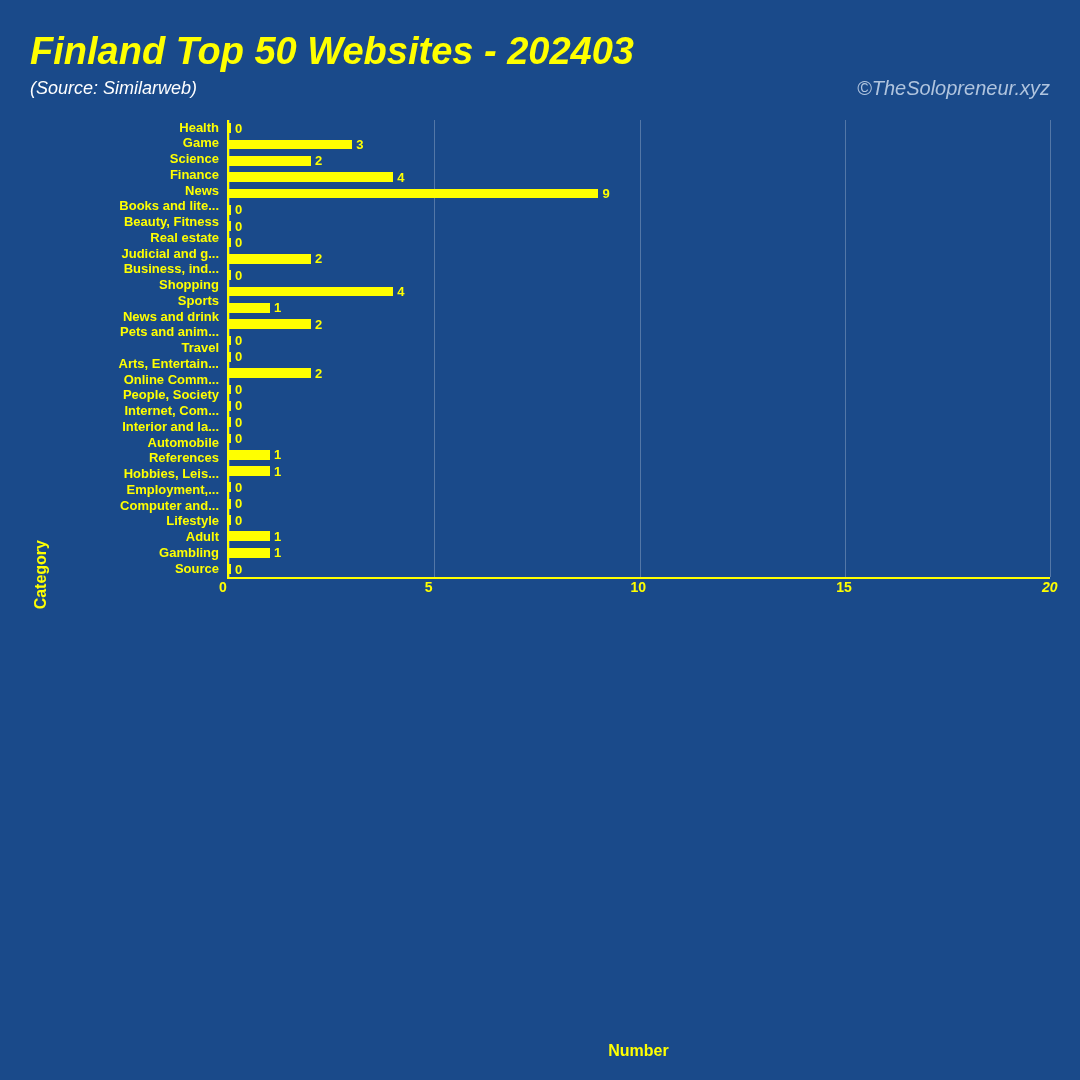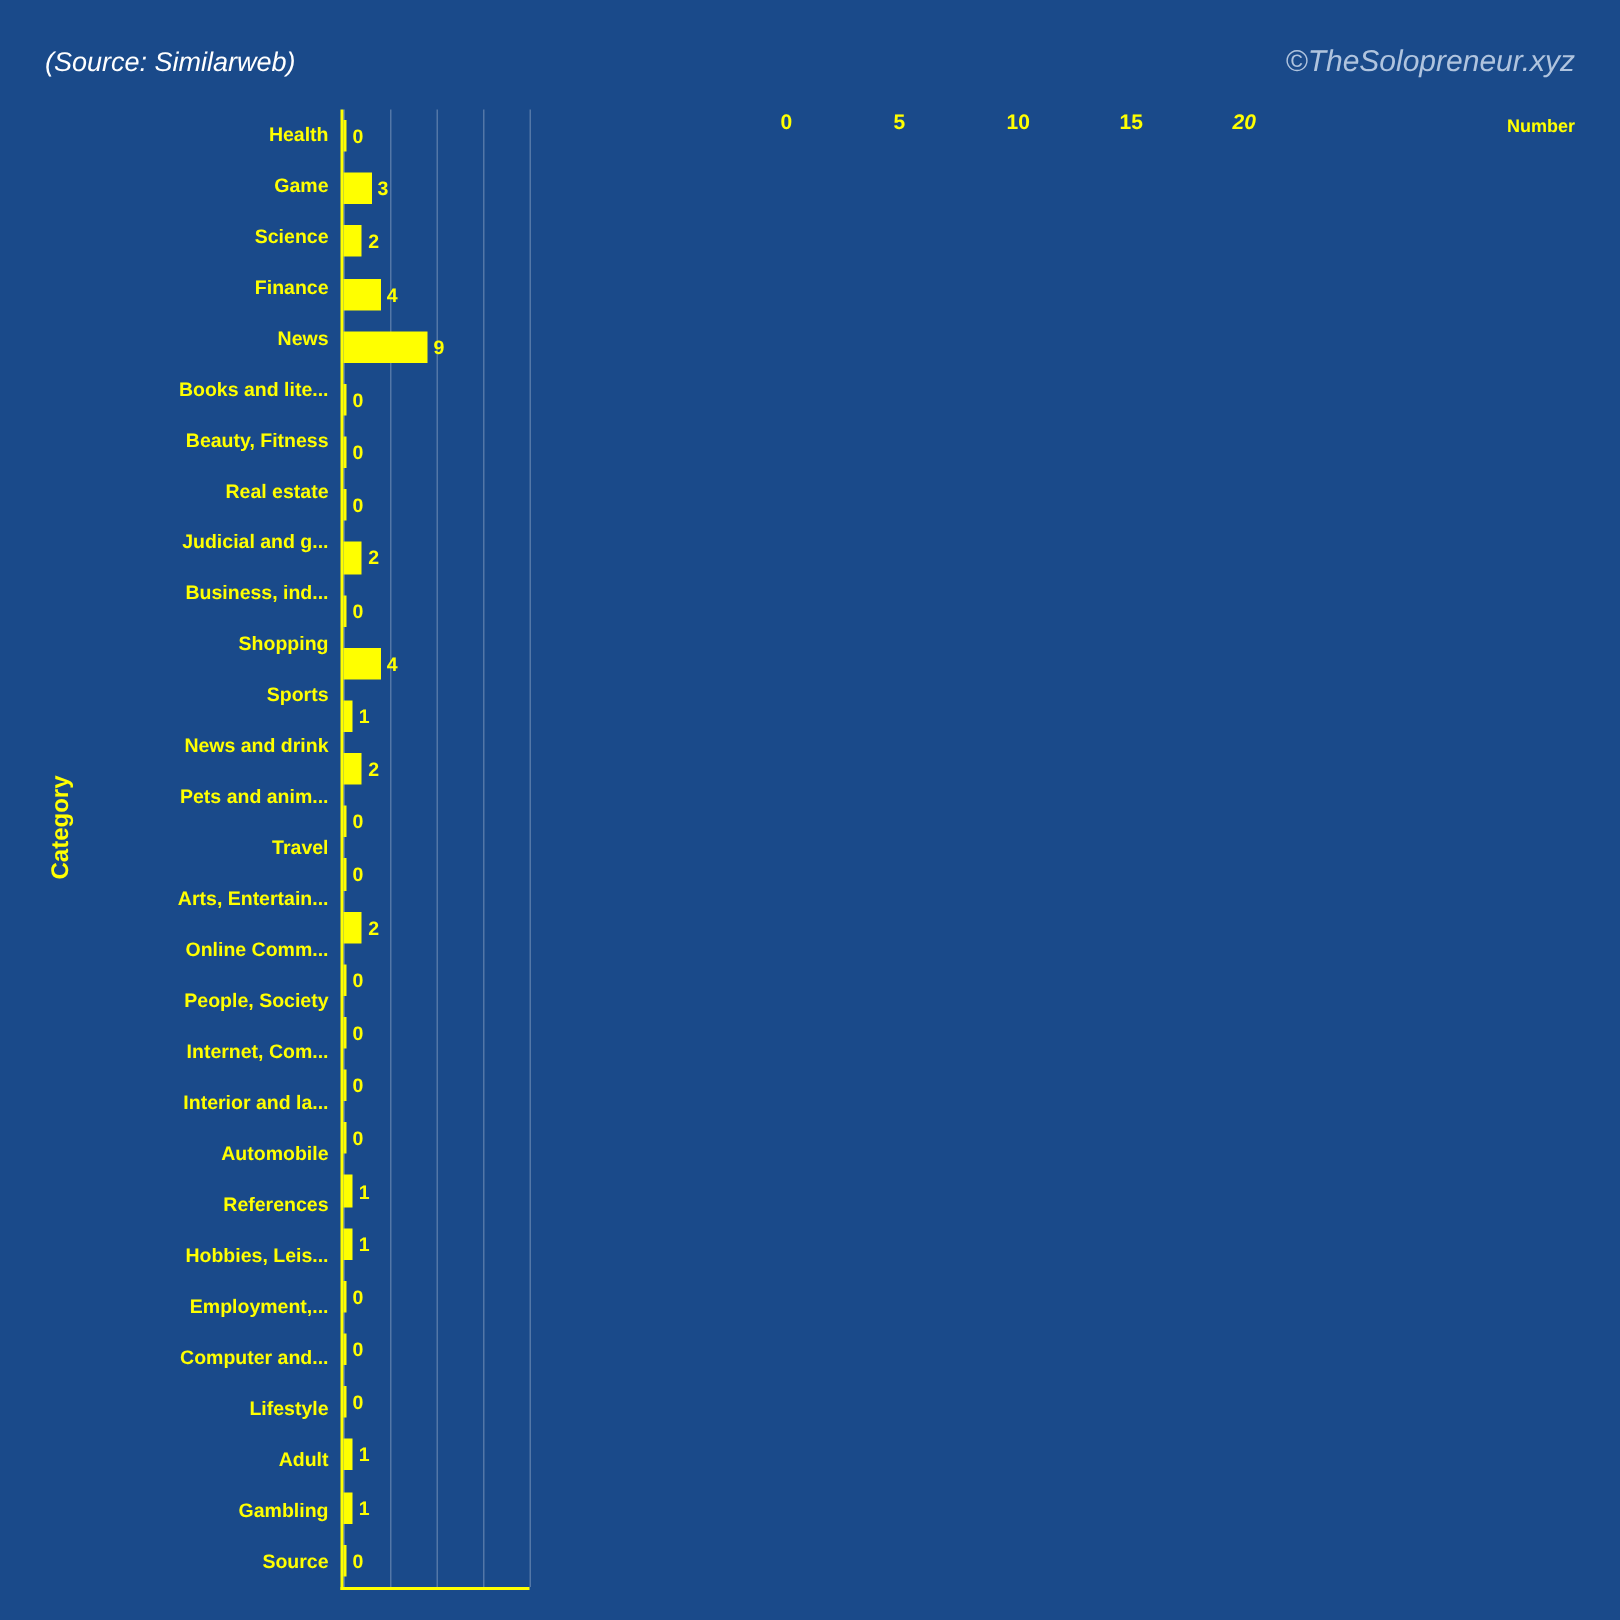--- a/index.html
+++ b/index.html
@@ -61,21 +61,21 @@
       color: #ffff00;
       font-size: 16px;
       font-weight: bold;
       writing-mode: vertical-rl;
       transform: rotate(180deg);
       white-space: nowrap;
     }
     .chart-body {
       flex: 1;
       display: flex;
-      flex-direction: row;
+      flex-direction: column;
       justify-content: flex-end;
     }
     .bars-and-axes {
       flex: 1;
       display: flex;
       flex-direction: row;
     }
     .category-labels {
       display: flex;
       flex-direction: column;
@@ -154,30 +154,31 @@
     }
     .x-axis-container {
       position: relative;
       height: 25px;
       margin-left: 175px;
       flex: 1;
     }
     .x-axis-title {
       text-align: center;
       color: #ffff00;
-      font-size: 12px;
+      font-size: 16px;
       font-weight: bold;
       margin-top: 4px;
       margin-left: 175px;
     }
   </style>
 </head>
 <body>
 
 <div class="container">
+  <div class="title">Finland Top 50 Websites - 202403</div>
   <div class="subtitle-row">
     <div class="source">(Source: Similarweb)</div>
     <div class="copyright">©TheSolopreneur.xyz</div>
   </div>
   <div class="chart-area">
     <div class="chart-inner">
       <div class="y-axis-label-container">
         <div class="y-axis-label">Category</div>
       </div>
       <div class="chart-body">

